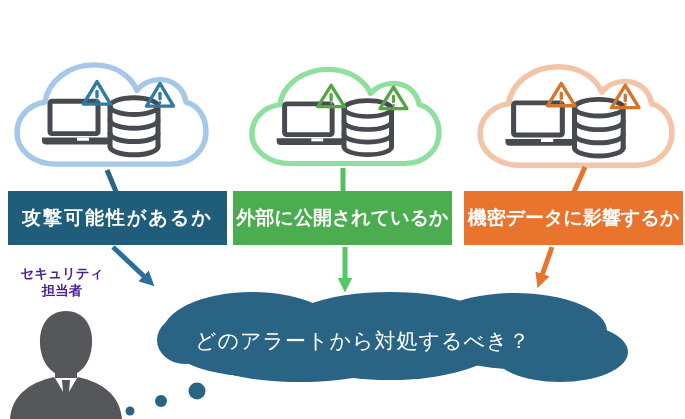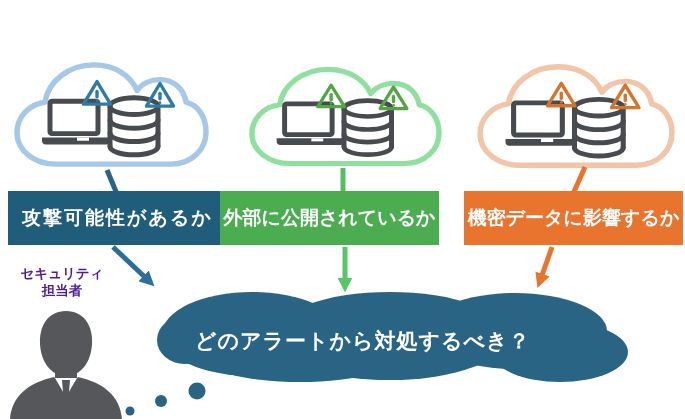--- a/index.html
+++ b/index.html
@@ -9,25 +9,25 @@
   }
   .cloud{position:absolute;}
   .cloud svg{display:block;width:100%;height:100%;}
   .overlay{position:absolute;left:0;top:0;width:685px;height:419px;z-index:2;}
   .banner{
     position:absolute;top:191px;width:219px;height:54px;z-index:3;
     display:flex;align-items:center;justify-content:center;
     color:#ffffff;font-weight:700;font-size:19px;white-space:nowrap;
   }
   .banner.b1{left:8px;letter-spacing:2px;}
-  .banner.b2{left:220px;letter-spacing:0px;text-align:right;}
+  .banner.b2{left:233px;letter-spacing:0px;text-align:right;}
   .banner.b3{left:464px;letter-spacing:0px;}
   .bubble-text{
     position:absolute;left:195px;top:327px;width:330px;z-index:4;
-    text-align:center;color:#ffffff;font-weight:700;font-size:21px;
+    text-align:center;color:#ffffff;font-weight:400;font-size:21px;
     letter-spacing:1px;white-space:nowrap;
   }
   .person-label{
     position:absolute;left:6px;top:266px;width:112px;z-index:4;
     text-align:center;color:#4c1d95;font-weight:700;font-size:13.5px;line-height:1.25;
   }
   .cloud-outline{fill:none;stroke:var(--outline);stroke-width:5.5;stroke-linejoin:round;}
   .dev-stroke{fill:none;stroke:var(--device);stroke-width:5;stroke-linecap:round;}
   .warn{fill:none;stroke:var(--warn);stroke-width:3.4;stroke-linejoin:round;stroke-linecap:round;}
 </style>

